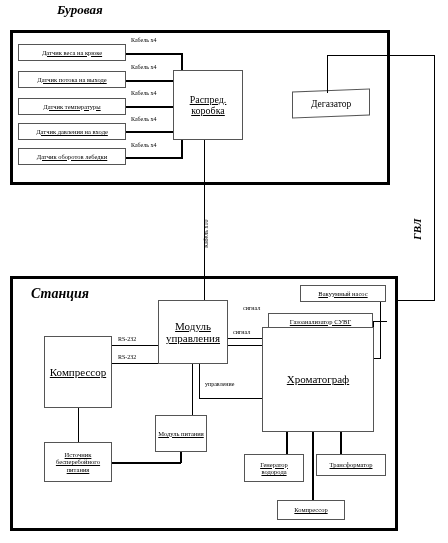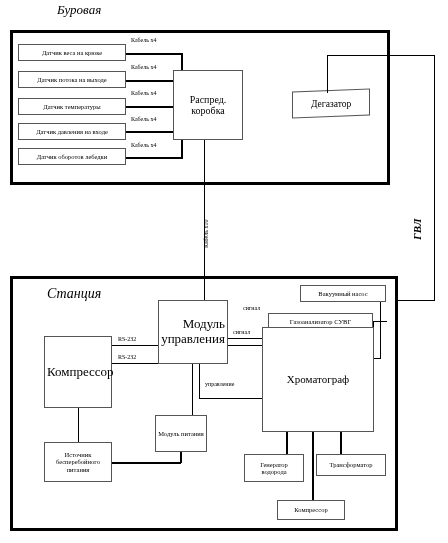--- a/index.html
+++ b/index.html
@@ -19,44 +19,44 @@
   .section-frame {
     position: absolute;
     border: 3px solid #000000;
     box-sizing: border-box;
   }
   
   .section-title {
     position: absolute;
     font-family: "Liberation Serif", serif;
     font-style: italic;
-    font-weight: 400;
+    font-weight: 700;
     font-size: 13px;
     color: #000000;
     white-space: nowrap;
   }
   
   .node {
     position: absolute;
     border: 1px solid #555555;
     box-sizing: border-box;
     background: #ffffff;
     display: flex;
     align-items: center;
     justify-content: center;
     text-align: center;
     color: #000000;
     line-height: 1.12;
     padding: 1px 2px;
   }
   .node-sm  { font-size: 6.5px; }
-  .node-md  { font-size: 13px; text-align: right; }
+  .node-md  { font-size: 11px; }
   .node-lg  { font-size: 10px; }
   .node-xl  { font-size: 11px; justify-content: center; }
-  .node .lbl { display: block; width: 100%; }
+  .node .lbl { display: block; width: 100%; text-decoration: underline; }
 
   
   .node-skew {
     position: absolute;
     background: #ffffff;
     border: 1px solid #555555;
     box-sizing: border-box;
     display: flex;
     align-items: center;
     justify-content: center;
@@ -150,21 +150,21 @@
 
   <div class="ln ln-v" style="left:434px; top:55px; height:246px;"></div>
   <div class="ln ln-h" style="left:397px; top:300px; width:38px;"></div>
   <div class="edge-lbl vert-bold" style="left:411px; top:240px;">ГВЛ</div>
 
   <div class="ln ln-v" style="left:204px; top:140px; height:160px;"></div>
   <div class="edge-lbl rot" style="left:203px; top:248px;">Кабель x10</div>
 
   <div class="section-frame" style="left:10px; top:276px; width:388px; height:255px;"></div>
 
-  <div class="section-title" style="left:31px; top:286px; font-size:14px;margin-left:16px;">Станция</div>
+  <div class="section-title" style="left:31px; top:286px; font-size:14px;">Станция</div>
 
   <div class="node node-md" style="left:44px; top:336px; width:68px; height:72px;">
     <span class="lbl">Компрессор</span>
   </div>
 
   <div class="node node-md" style="left:158px; top:300px; width:70px; height:64px;">
     <span class="lbl">Модуль управления</span>
   </div>
 
   <div class="ln ln-h" style="left:112px; top:345px; width:46px;"></div>

